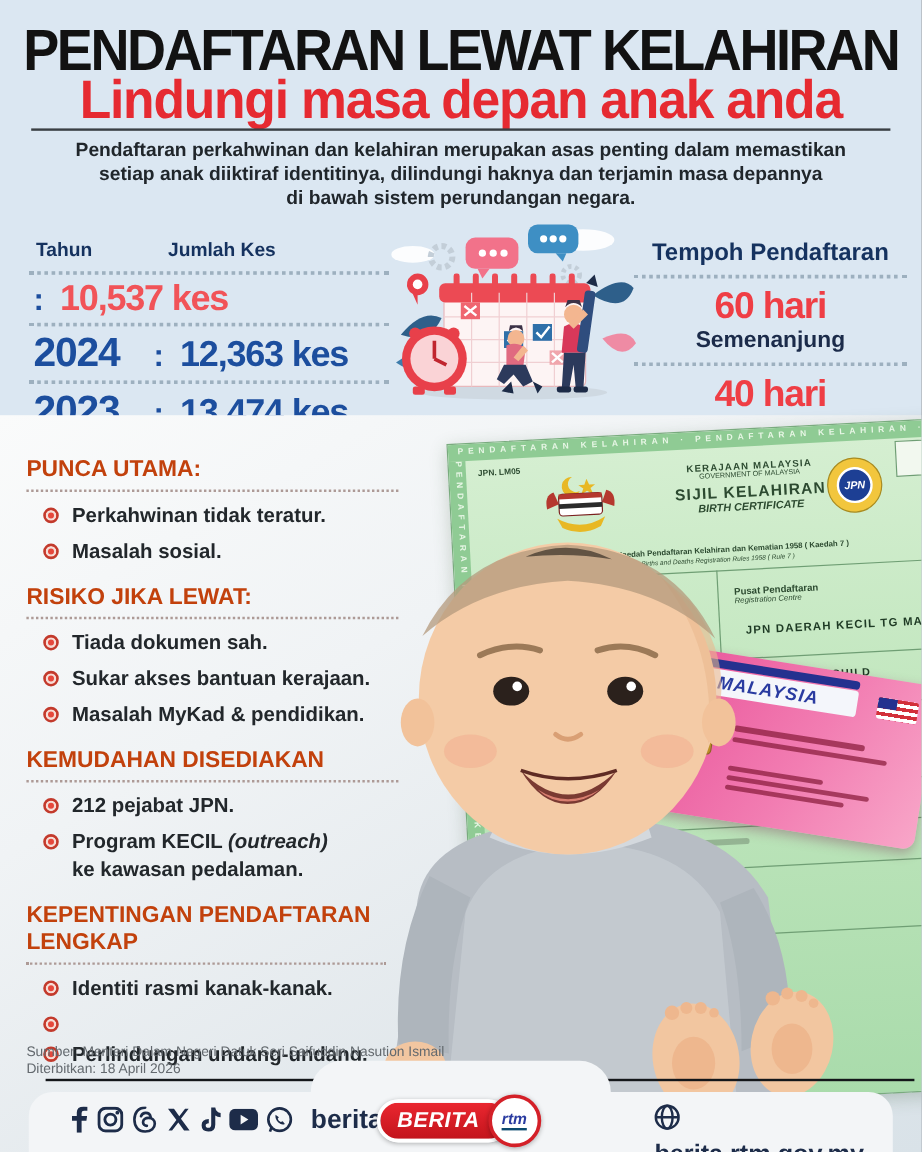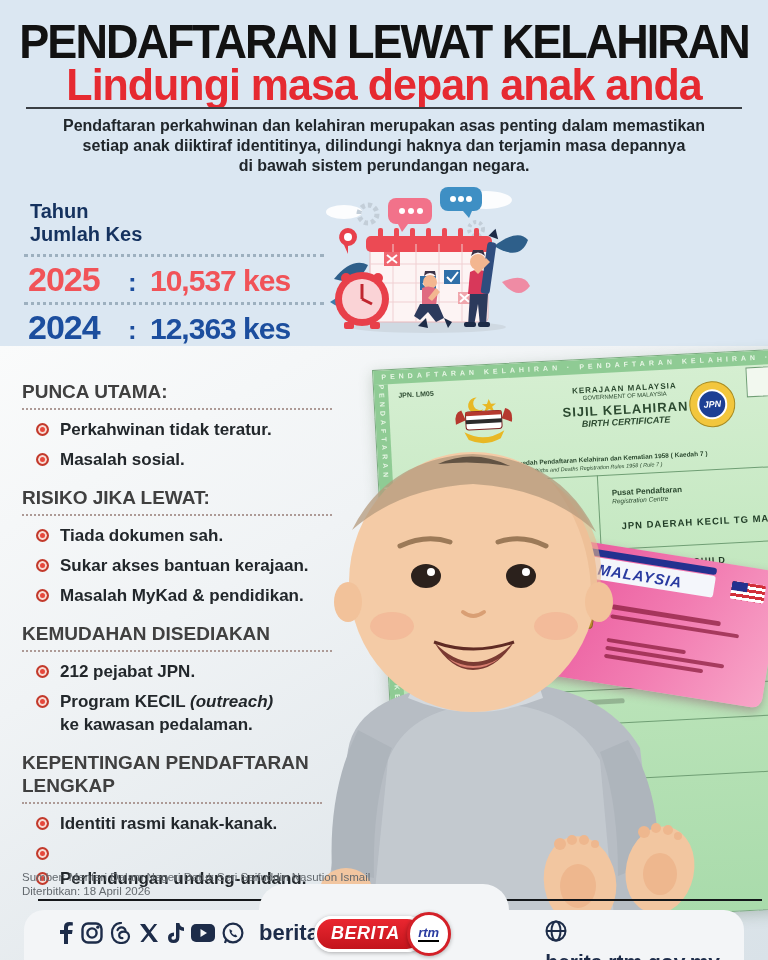--- a/index.html
+++ b/index.html
@@ -15,22 +15,22 @@
   .subtitle { top:60px; left:0; width:768px; text-align:center;
               font-size:43px; font-weight:900; letter-spacing:-1px; color:#e62a31;
               transform:scaleY(1.05); }
   .title-rule { top:107px; left:26px; width:716px; height:2px; background:#3a3f44; }
   .intro { top:116px; left:34px; width:700px; text-align:center;
            font-size:16px; font-weight:700; color:#20262b; line-height:20px; }
   .intro span { display:block; }
 
   
   .stats { top:198px; left:24px; width:300px; }
-  .stats-head { display:flex; font-size:20px; font-weight:800; color:#15325f;
-                padding:2px 6px 8px 6px; border-bottom:3px dotted #9db0bf;flex-direction:column; }
+  .stats-head { display:flex; font-size:16px; font-weight:800; color:#15325f;
+                padding:2px 6px 8px 6px; border-bottom:3px dotted #9db0bf; }
   .stats-head .h-year { width:110px; }
   .stat-row { display:flex; align-items:baseline; padding:3px 4px;
               border-bottom:3px dotted #9db0bf; font-weight:800;
               letter-spacing:-1px; }
   .stat-year { width:100px; font-size:34px; }
   .stat-colon { width:22px; font-size:26px; color:#1c4e9e; font-weight:900; }
   .stat-value { font-size:30px; }
   .row-red  { color:#f15358; }
   .row-blue { color:#1c4e9e; }
 
@@ -110,21 +110,21 @@
                 border:1px solid #8a691b; }
   .mykad-text { position:absolute; left:62px; height:5px; background:#8c1f3f;
                 opacity:.75; border-radius:2px; }
 
   
   .baby { position:absolute; left:288px; top:84px; width:442px; height:530px; }
 
   
   .sections { top:380px; left:22px; width:326px; }
   .section { margin-bottom:15px; }
-  .section-heading { font-size:19px; font-weight:800; color:#404040;
+  .section-heading { font-size:19px; font-weight:800; color:#c2410c;
                      letter-spacing:0; line-height:23px;
                      padding-bottom:5px; border-bottom:2px dotted #ad9a96;
                      margin-bottom:8px; width:310px; }
   .bullet-item { display:flex; align-items:flex-start; margin:4px 0 7px 14px; }
   .bullet { flex:0 0 13px; width:13px; height:13px; border-radius:50%; margin:5px 11px 0 0;
             background:#e6483c; border:2px solid #c23a2c;
             box-shadow:inset 0 0 0 2px #f6ddd6; }
   .bi-text { font-size:17px; font-weight:700; color:#22272b; line-height:23px; }
   .bi-em { font-style:italic; font-weight:800; }
   .bi-line2 { display:block; }
@@ -149,21 +149,21 @@
   .brand { top:912px; left:314px; display:flex; align-items:center; }
   .brand-pill { background:linear-gradient(180deg,#ea2730,#c3141c); border:3px solid #fff;
                 border-radius:19px; padding:4px 22px 5px 14px; box-shadow:0 1px 4px rgba(0,0,0,.3); }
   .brand-name { color:#fff; font-size:18px; font-weight:900; font-style:italic;
                 letter-spacing:.5px; }
   .brand-circle { width:44px; height:44px; border-radius:50%; background:#fff;
                   border:3px solid #d42028; margin-left:-18px;
                   display:flex; align-items:center; justify-content:center;
                   box-shadow:0 1px 4px rgba(0,0,0,.3); }
   .brand-rtm { font-size:13px; font-weight:800; font-style:italic; color:#2a3ba0;
-               border-bottom:2px solid #000000; line-height:14px; }
+               border-bottom:2px solid #0c4a6e; line-height:14px; }
 </style>
 </head>
 <body>
 
 <div id="poster">
 
   <div class="abs title">PENDAFTARAN LEWAT KELAHIRAN</div>
   <div class="abs subtitle">Lindungi masa depan anak anda</div>
   <div class="abs title-rule"></div>
   <div class="abs intro">
@@ -171,21 +171,20 @@
     <span>setiap anak diiktiraf identitinya, dilindungi haknya dan terjamin masa depannya</span>
     <span>di bawah sistem perundangan negara.</span>
   </div>
 
   <div class="abs stats">
     <div class="stats-head">
       <span class="h-year">Tahun</span>
       <span>Jumlah Kes</span>
     </div>
     <div class="stat-row row-red">
-      <span class="stat-year">2025</span>
       <span class="stat-colon">:</span>
       <span class="stat-value">10,537 kes</span>
     </div>
     <div class="stat-row row-blue">
       <span class="stat-year">2024</span>
       <span class="stat-colon">:</span>
       <span class="stat-value">12,363 kes</span>
     </div>
     <div class="stat-row row-blue">
       <span class="stat-year">2023</span>
@@ -270,20 +269,31 @@
     <path d="M145 72 q7-7 14 0 l-2-6 -10 0z" fill="#3c3247"></path>
     <path d="M144 88 q8-5 16 0 l2 22 -20 0z" fill="#d8385a"></path>
     <path d="M144 110 l18 0 -2 32 -6 0 -2-22 -4 22 -6 0z" fill="#2c3a5c"></path>
     <rect x="138" y="138" width="12" height="5" rx="2" fill="#1d2b47"></rect>
     <rect x="152" y="138" width="12" height="5" rx="2" fill="#1d2b47"></rect>
     <rect x="158" y="58" width="9" height="52" rx="3" fill="#2f4d7e" transform="rotate(8 162 84)"></rect>
     <path d="M158 52 l10 2 -4-10z" fill="#1d2b47" transform="rotate(8 162 84)"></path>
     <path d="M148 86 l12-12 4 4 -12 12z" fill="#f3b690"></path>
   </svg>
 
+  <div class="abs period">
+    <div class="period-title">Tempoh Pendaftaran</div>
+    <div class="period-block">
+      <div class="period-duration">60 hari</div>
+      <div class="period-region">Semenanjung</div>
+    </div>
+    <div class="period-block">
+      <div class="period-duration">40 hari</div>
+      <div class="period-region">Sabah &amp; Sarawak</div>
+    </div>
+  </div>
 
   <div class="abs photo">
 
     <div class="cert">
       <div class="cert-strip-top">PENDAFTARAN KELAHIRAN · PENDAFTARAN KELAHIRAN · PENDAFTARAN</div>
       <div class="cert-strip-left">PENDAFTARAN KELAHIRAN · PENDAFTARAN KELAHIRAN · PENDAFTARAN</div>
       <div class="cert-ref">JPN. LM05</div>
 
       <svg style="position:absolute; top:28px; left:76px;" width="64" height="52" viewBox="0 0 64 52">
         <path d="M10 16 q-8 2 -6 14 l10-4z" fill="#b5382e"></path>

